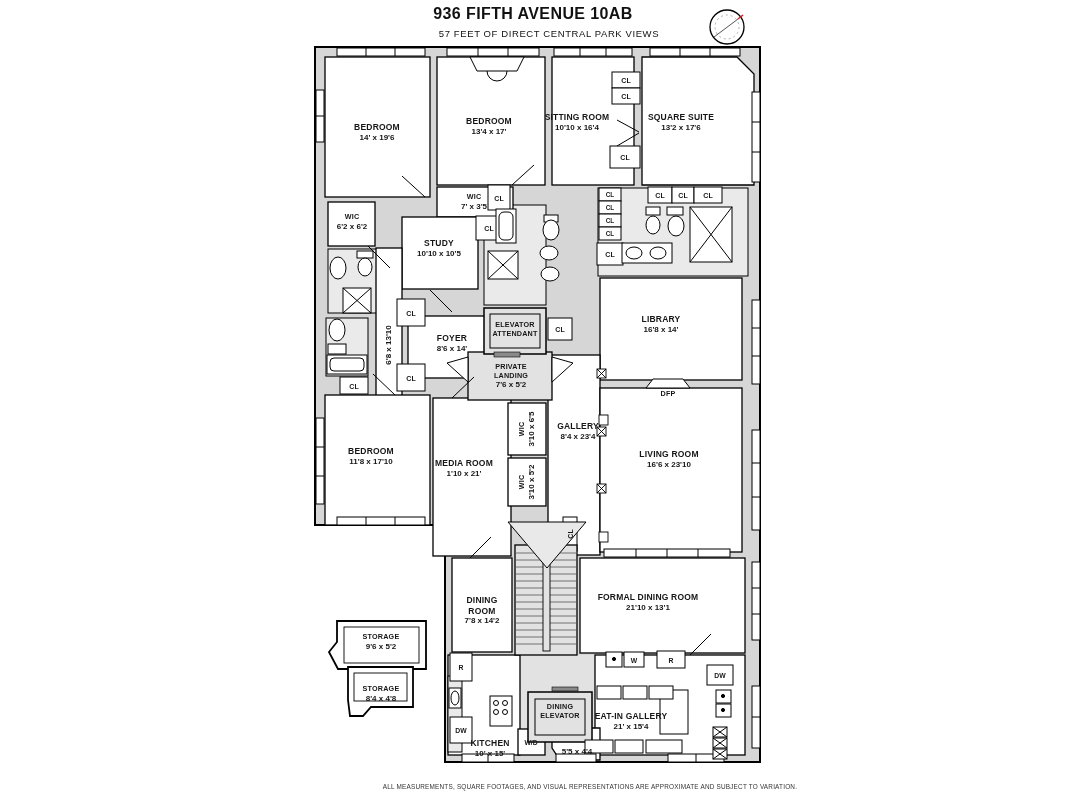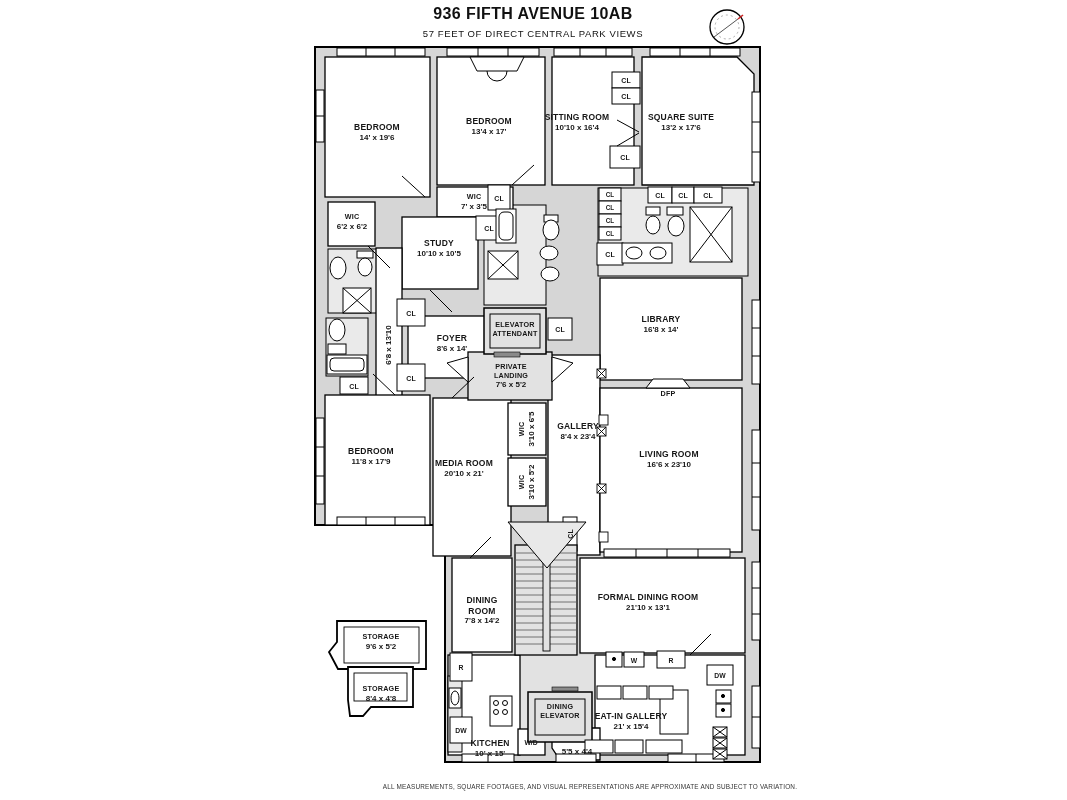--- a/index.html
+++ b/index.html
@@ -10,21 +10,21 @@
        font-size:8.5px;font-weight:700;line-height:1.25;letter-spacing:.2px;color:#161616;}
   .lbl .dims{font-size:8px;font-weight:700;letter-spacing:0;}
   .lbl.v{transform:translate(-50%,-50%) rotate(-90deg);}
   .lbl.small{font-size:7.2px;line-height:1.2;}
   .cl{position:absolute;transform:translate(-50%,-50%);font-size:7px;font-weight:700;color:#161616;}
   .cl.tiny{font-size:6.3px;}
   .cl.v{transform:translate(-50%,-50%) rotate(-90deg);}
   .app{position:absolute;transform:translate(-50%,-50%);font-size:6.8px;font-weight:700;color:#161616;}
   .title{position:absolute;left:533px;top:14px;transform:translate(-50%,-50%);
          font-size:16px;font-weight:700;letter-spacing:.4px;white-space:nowrap;}
-  .subtitle{position:absolute;left:533px;top:33px;transform:translate(-50%,-50%);
+  .subtitle{position:absolute;left:549px;top:33px;transform:translate(-50%,-50%);
             font-size:9.5px;font-weight:400;letter-spacing:.6px;white-space:nowrap;}
   .disclaimer{position:absolute;left:590px;top:786px;transform:translate(-50%,-50%);
               font-size:6.4px;font-weight:400;letter-spacing:.2px;color:#333;white-space:nowrap;}
 </style>
 </head>
 <body>
 
 <div class="page">
 
 <svg width="1067" height="800" viewBox="0 0 1067 800">
@@ -319,25 +319,25 @@
 </div>
 <div class="lbl" style="left:669px;top:459px">
   <div>LIVING ROOM</div>
   <div class="dims">16'6 x 23'10</div>
 </div>
 <div class="lbl small" style="left:668px;top:394px">
   <div>DFP</div>
 </div>
 <div class="lbl" style="left:371px;top:456px">
   <div>BEDROOM</div>
-  <div class="dims">11'8 x 17'9</div>
+  <div class="dims">11'8 x 17'10</div>
 </div>
 <div class="lbl" style="left:464px;top:468px">
   <div>MEDIA ROOM</div>
-  <div class="dims">20'10 x 21'</div>
+  <div class="dims">1'10 x 21'</div>
 </div>
 <div class="lbl" style="left:482px;top:611px">
   <div>DINING</div>
   <div>ROOM</div>
   <div class="dims">7'8 x 14'2</div>
 </div>
 <div class="lbl" style="left:648px;top:602px">
   <div>FORMAL DINING ROOM</div>
   <div class="dims">21'10 x 13'1</div>
 </div>

